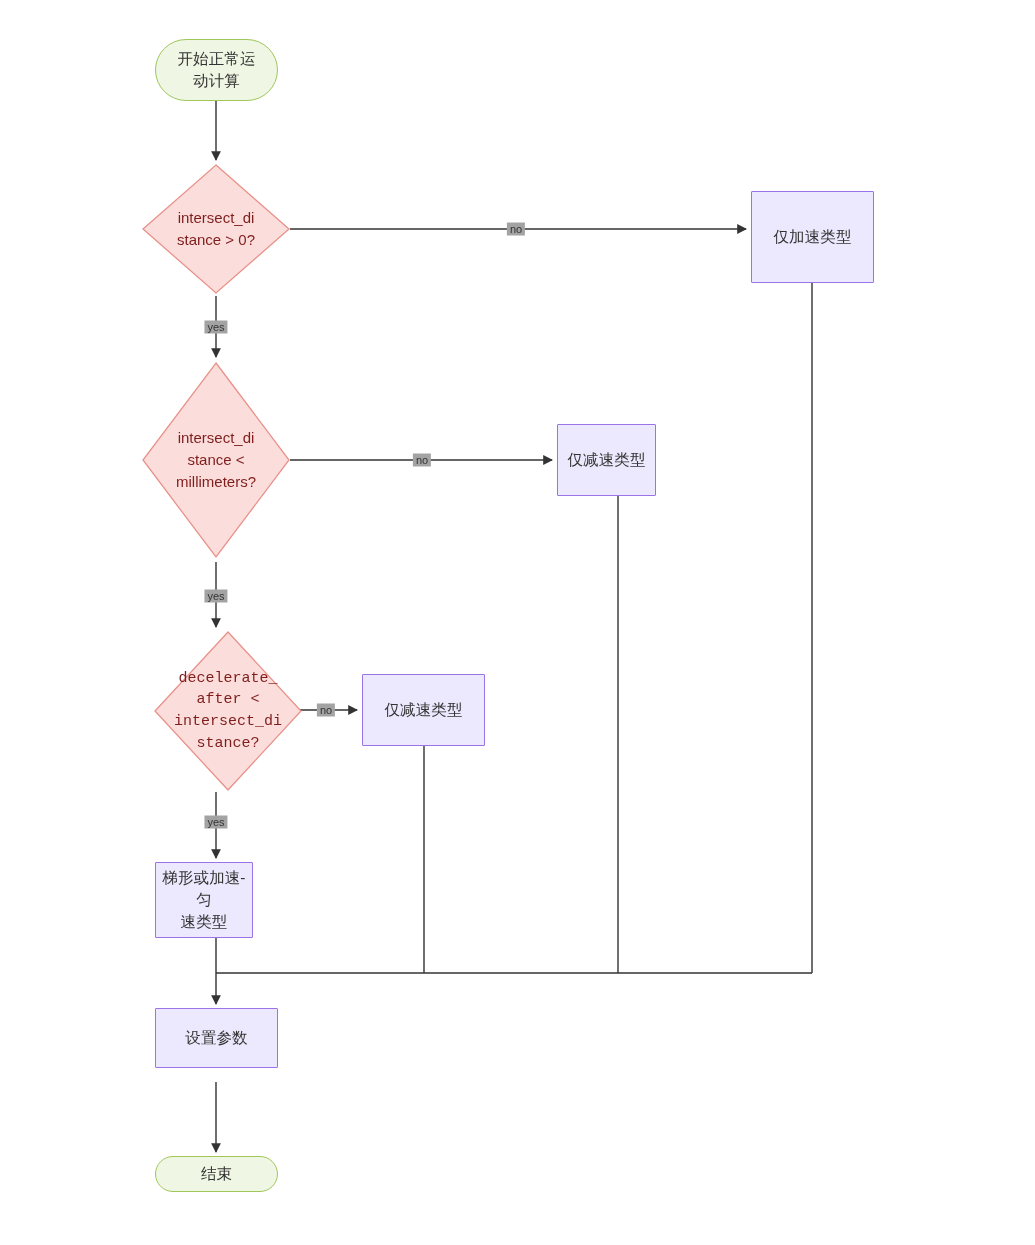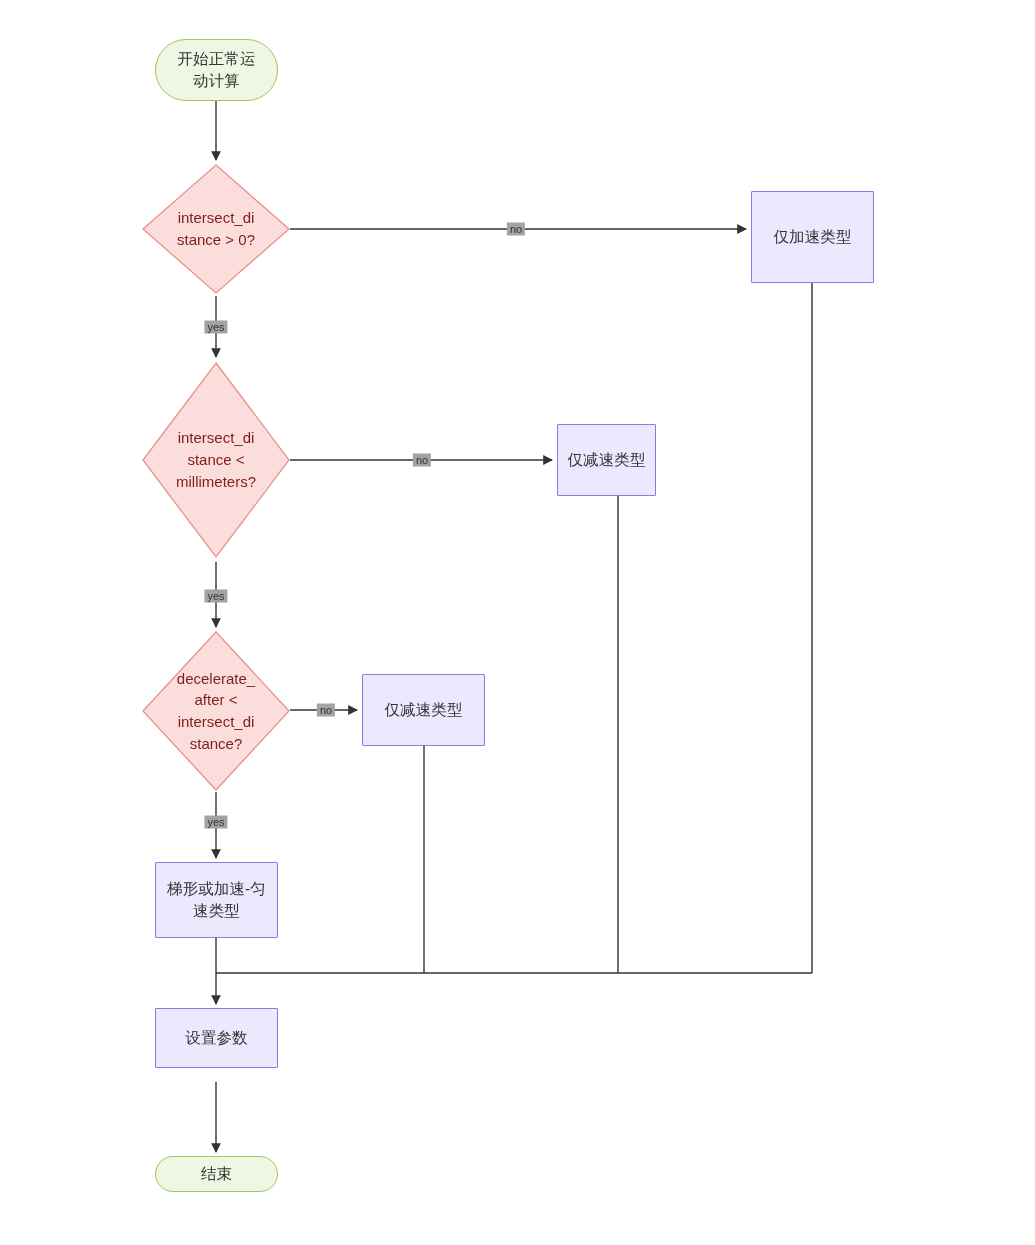--- a/index.html
+++ b/index.html
@@ -155,35 +155,35 @@
     </svg>
     <div class="node-decision-label">intersect_di
 stance &lt;
 millimeters?</div>
   </div>
 
   <div class="node node-process" style="left:557px; top:424px; width:99px; height:72px;">
     <span class="nodetext">仅减速类型</span>
   </div>
 
-  <div class="node-decision-wrap" style="left:142px; top:631px; width:148px; height:160px;">
+  <div class="node-decision-wrap" style="left:154px; top:631px; width:148px; height:160px;font-family:Liberation Mono, monospace;">
     <svg width="148" height="160" viewBox="0 0 148 160" xmlns="http://www.w3.org/2000/svg">
       <polygon points="74,1 147,80 74,159 1,80" fill="#fbdedb" stroke="#e8918a" stroke-width="1.3"></polygon>
     </svg>
     <div class="node-decision-label">decelerate_
 after &lt;
 intersect_di
 stance?</div>
   </div>
 
   <div class="node node-process" style="left:362px; top:674px; width:123px; height:72px;">
     <span class="nodetext">仅减速类型</span>
   </div>
 
-  <div class="node node-process" style="left:155px; top:862px; width:123px; height:76px;">
+  <div class="node node-process" style="left:155px; top:862px; width:98px; height:76px;">
     <span class="nodetext">梯形或加速-匀
 速类型</span>
   </div>
 
   <div class="node node-process" style="left:155px; top:1008px; width:123px; height:60px;">
     <span class="nodetext">设置参数</span>
   </div>
 
   <div class="node node-terminator" style="left:155px; top:1156px; width:123px; height:36px;">
     <span class="nodetext">结束</span>

